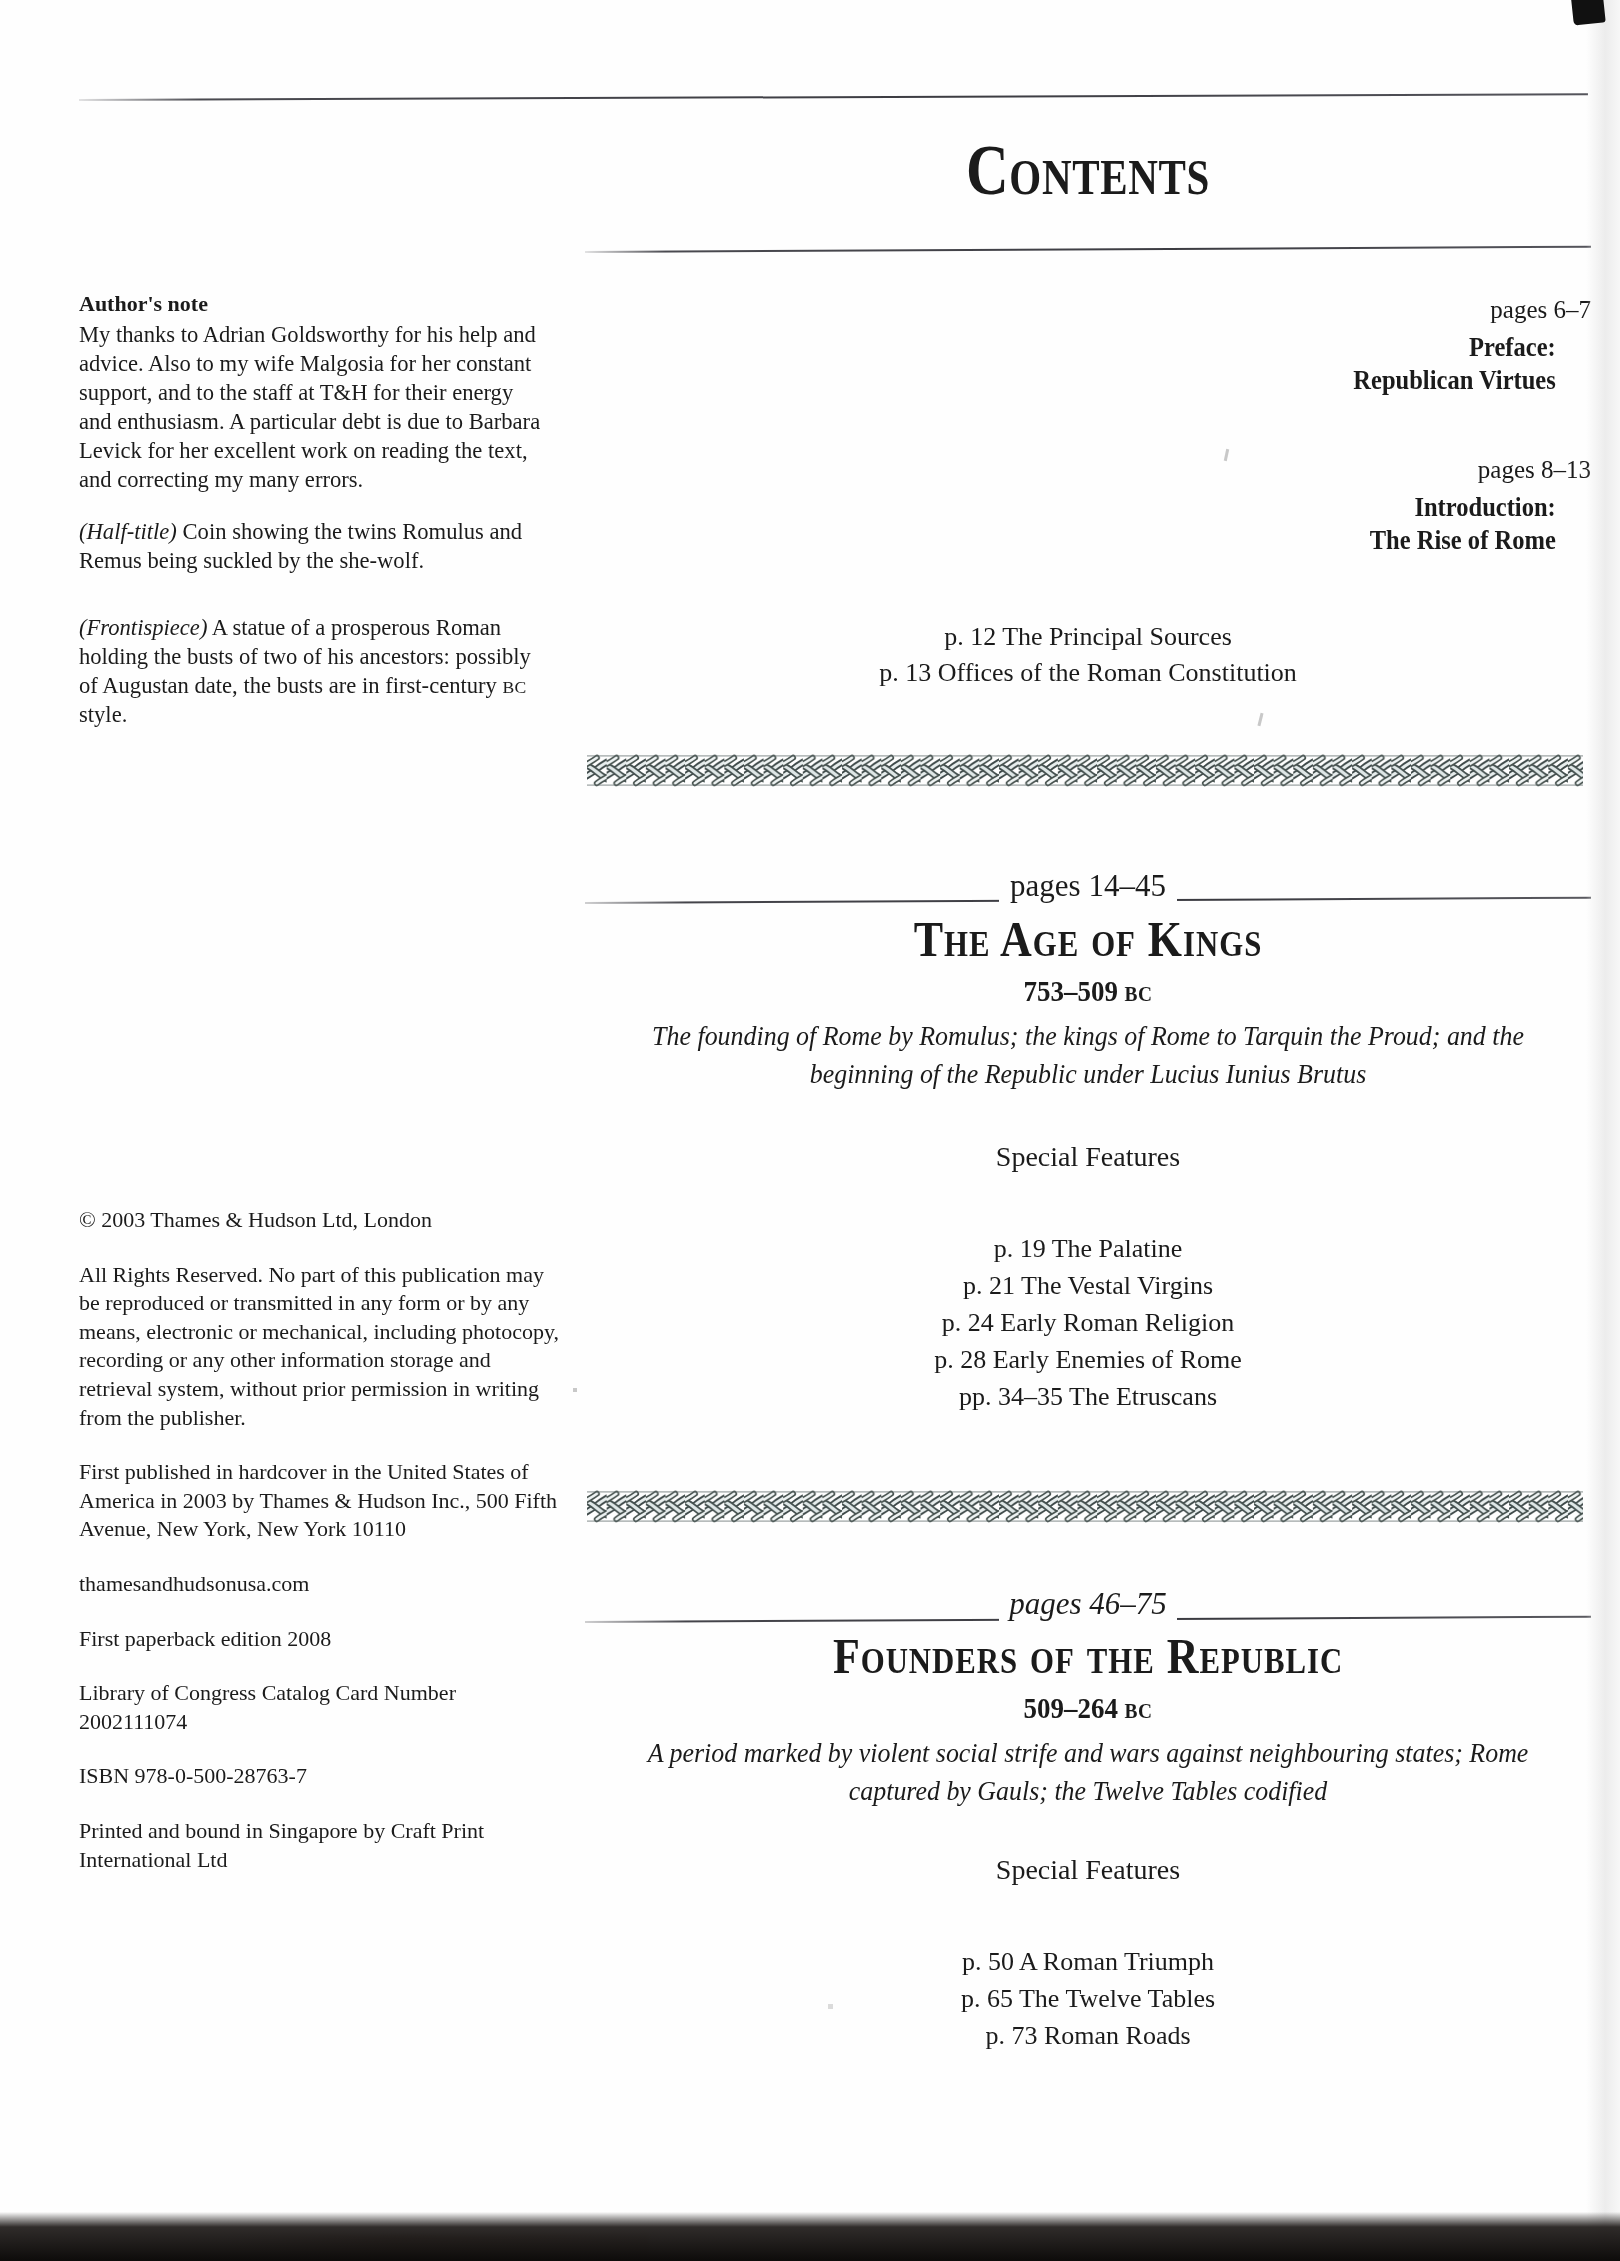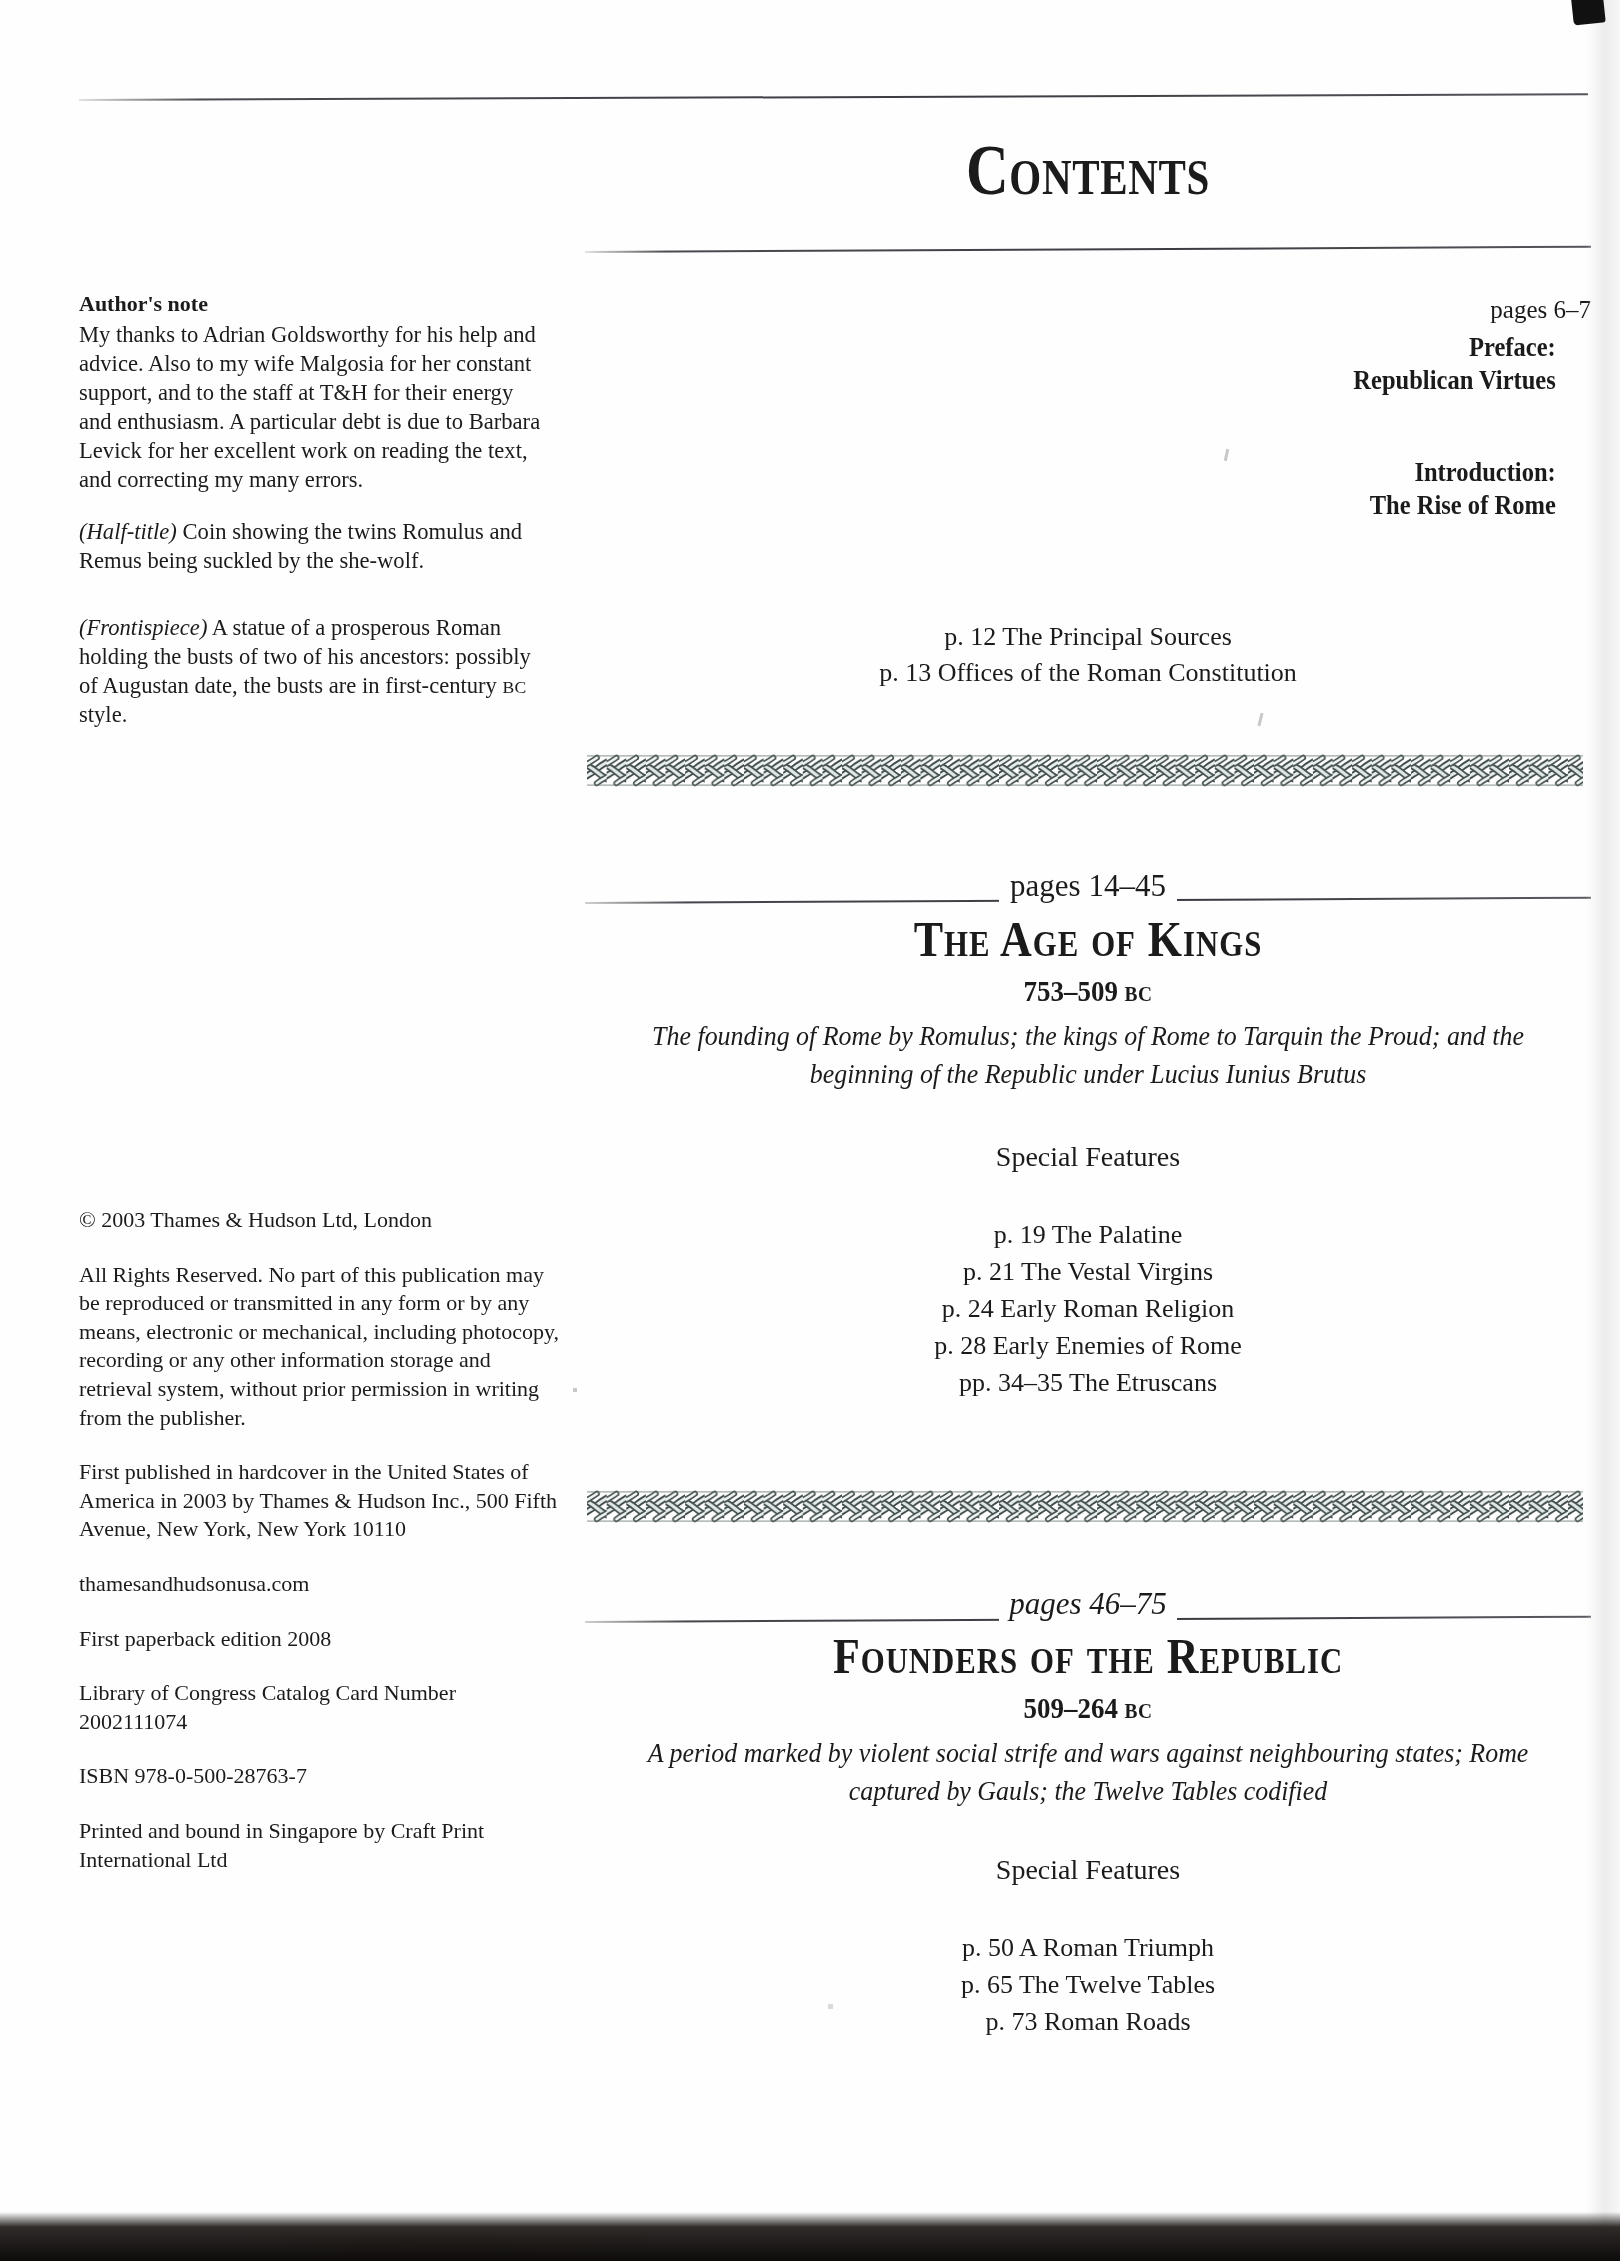--- a/index.html
+++ b/index.html
@@ -220,20 +220,21 @@
     text-align: center;
     font-size: 28px;
   }
   .features-list {
     position: absolute;
     left: 585px;
     width: 1006px;
     text-align: center;
     font-size: 26px;
     line-height: 1.42;
+    margin-top: 14px;
   }
 
   
   .speck {
     position: absolute;
     background: #9a9a9a;
     opacity: 0.55;
   }
 </style>
 </head>
@@ -266,20 +267,21 @@
   <div class="contents-title">Contents</div>
   <div class="rule rule-contents"></div>
 
   <div class="front-block" style="top:296px;">
     <div class="front-pages">pages 6–7</div>
     <div class="front-name">Preface:</div>
     <div class="front-name">Republican Virtues</div>
   </div>
 
   <div class="front-block" style="top:456px;">
+    <div class="front-pages">pages 8–13</div>
     <div class="front-name">Introduction:</div>
     <div class="front-name">The Rise of Rome</div>
   </div>
 
   <div class="sources-list" style="top:619px;">
     <div>p. 12  The Principal Sources</div>
     <div>p. 13  Offices of the Roman Constitution</div>
   </div>
 
   <div class="ornament" style="top:754px;">

